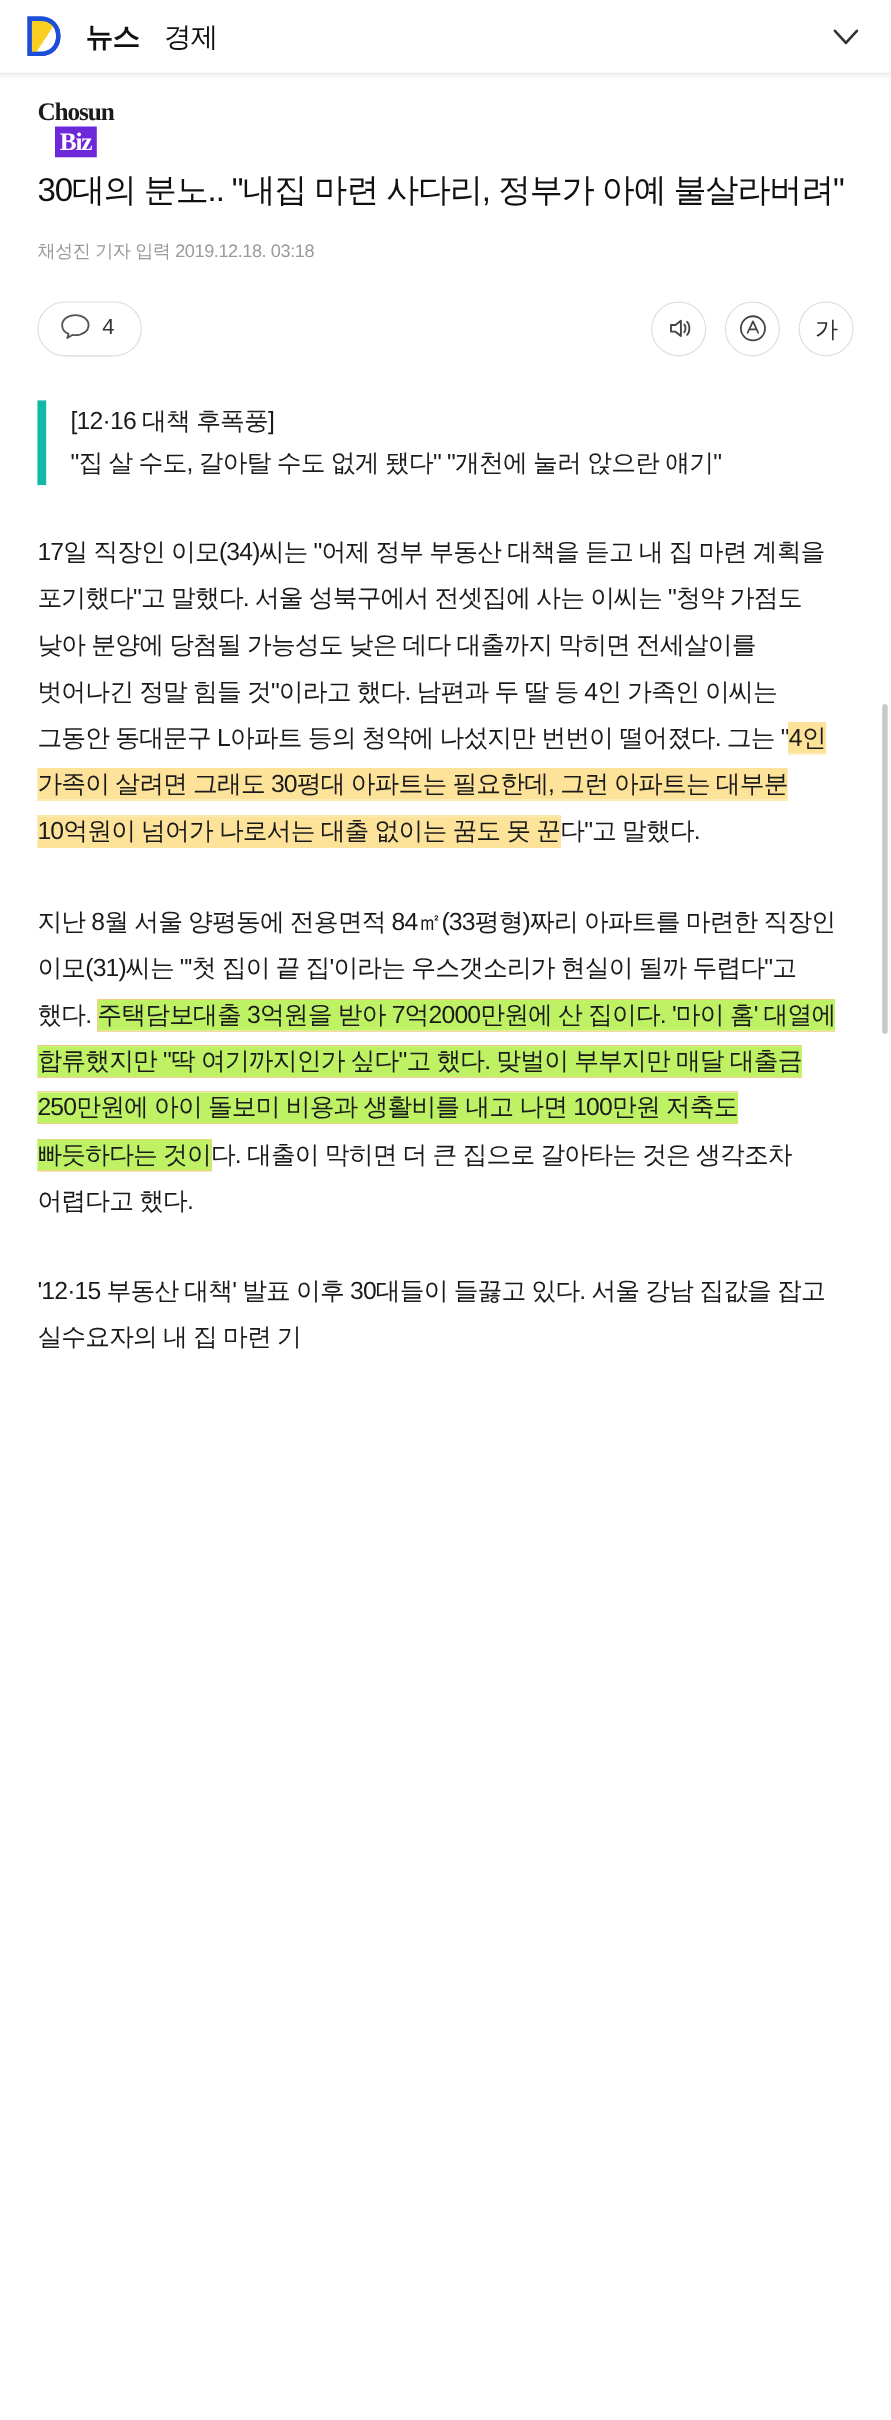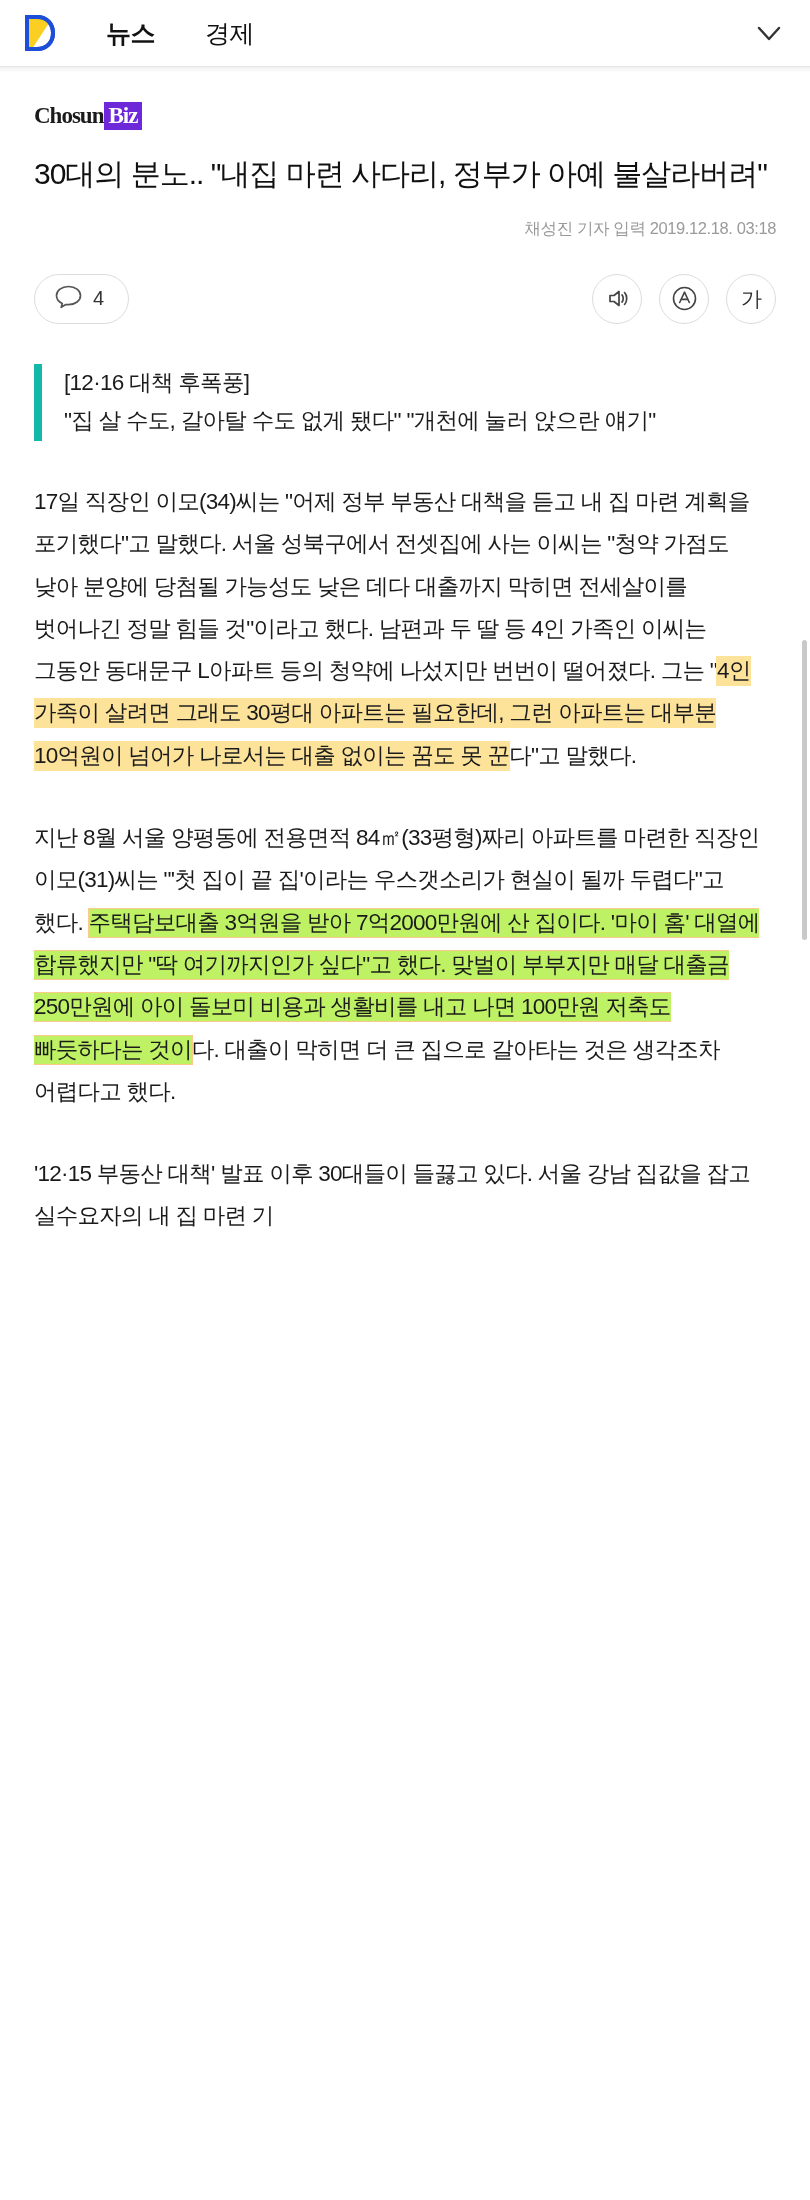--- a/index.html
+++ b/index.html
@@ -12,21 +12,20 @@
   body { width: 810px; height: 2200px; overflow: hidden; position: relative; }
 
   
   .appbar {
     height: 66px;
     display: flex;
     align-items: center;
     padding: 0 22px;
     background: #ffffff;
     position: relative;
-    gap: 28px;
   }
   .daum-logo {
     width: 38px; height: 40px;
     position: relative;
     flex: 0 0 auto;
     margin-right: 18px;
   }
   .daum-logo svg { display: block; }
   .appbar-title {
     font-size: 25px;
@@ -67,20 +66,21 @@
     height: 30px;
     display: flex;
     align-items: center;
   }
   .chosun-mark {
     display: inline-flex;
     align-items: center;
     font-size: 23px;
     font-weight: bold;
     letter-spacing: -1px;
+    flex-direction: column;
   }
   .chosun-text { color: #1b1b1b; font-family: "Liberation Serif", serif; }
   .biz-box {
     background: #6d28d9;
     color: #ffffff;
     font-family: "Liberation Serif", serif;
     font-size: 23px;
     font-weight: bold;
     padding: 1px 5px 2px 4px;
     margin-left: 1px;
@@ -93,21 +93,20 @@
     line-height: 1.42;
     font-weight: normal;
     letter-spacing: -1px;
     color: #101010;
   }
   .byline {
     margin-top: 22px;
     font-size: 16.5px;
     color: #9a9a9a;
     letter-spacing: -0.4px;
-    text-align: right;
   }
 
   
   .actionbar {
     margin-top: 22px;
     height: 74px;
     display: flex;
     align-items: center;
     justify-content: space-between;
   }

